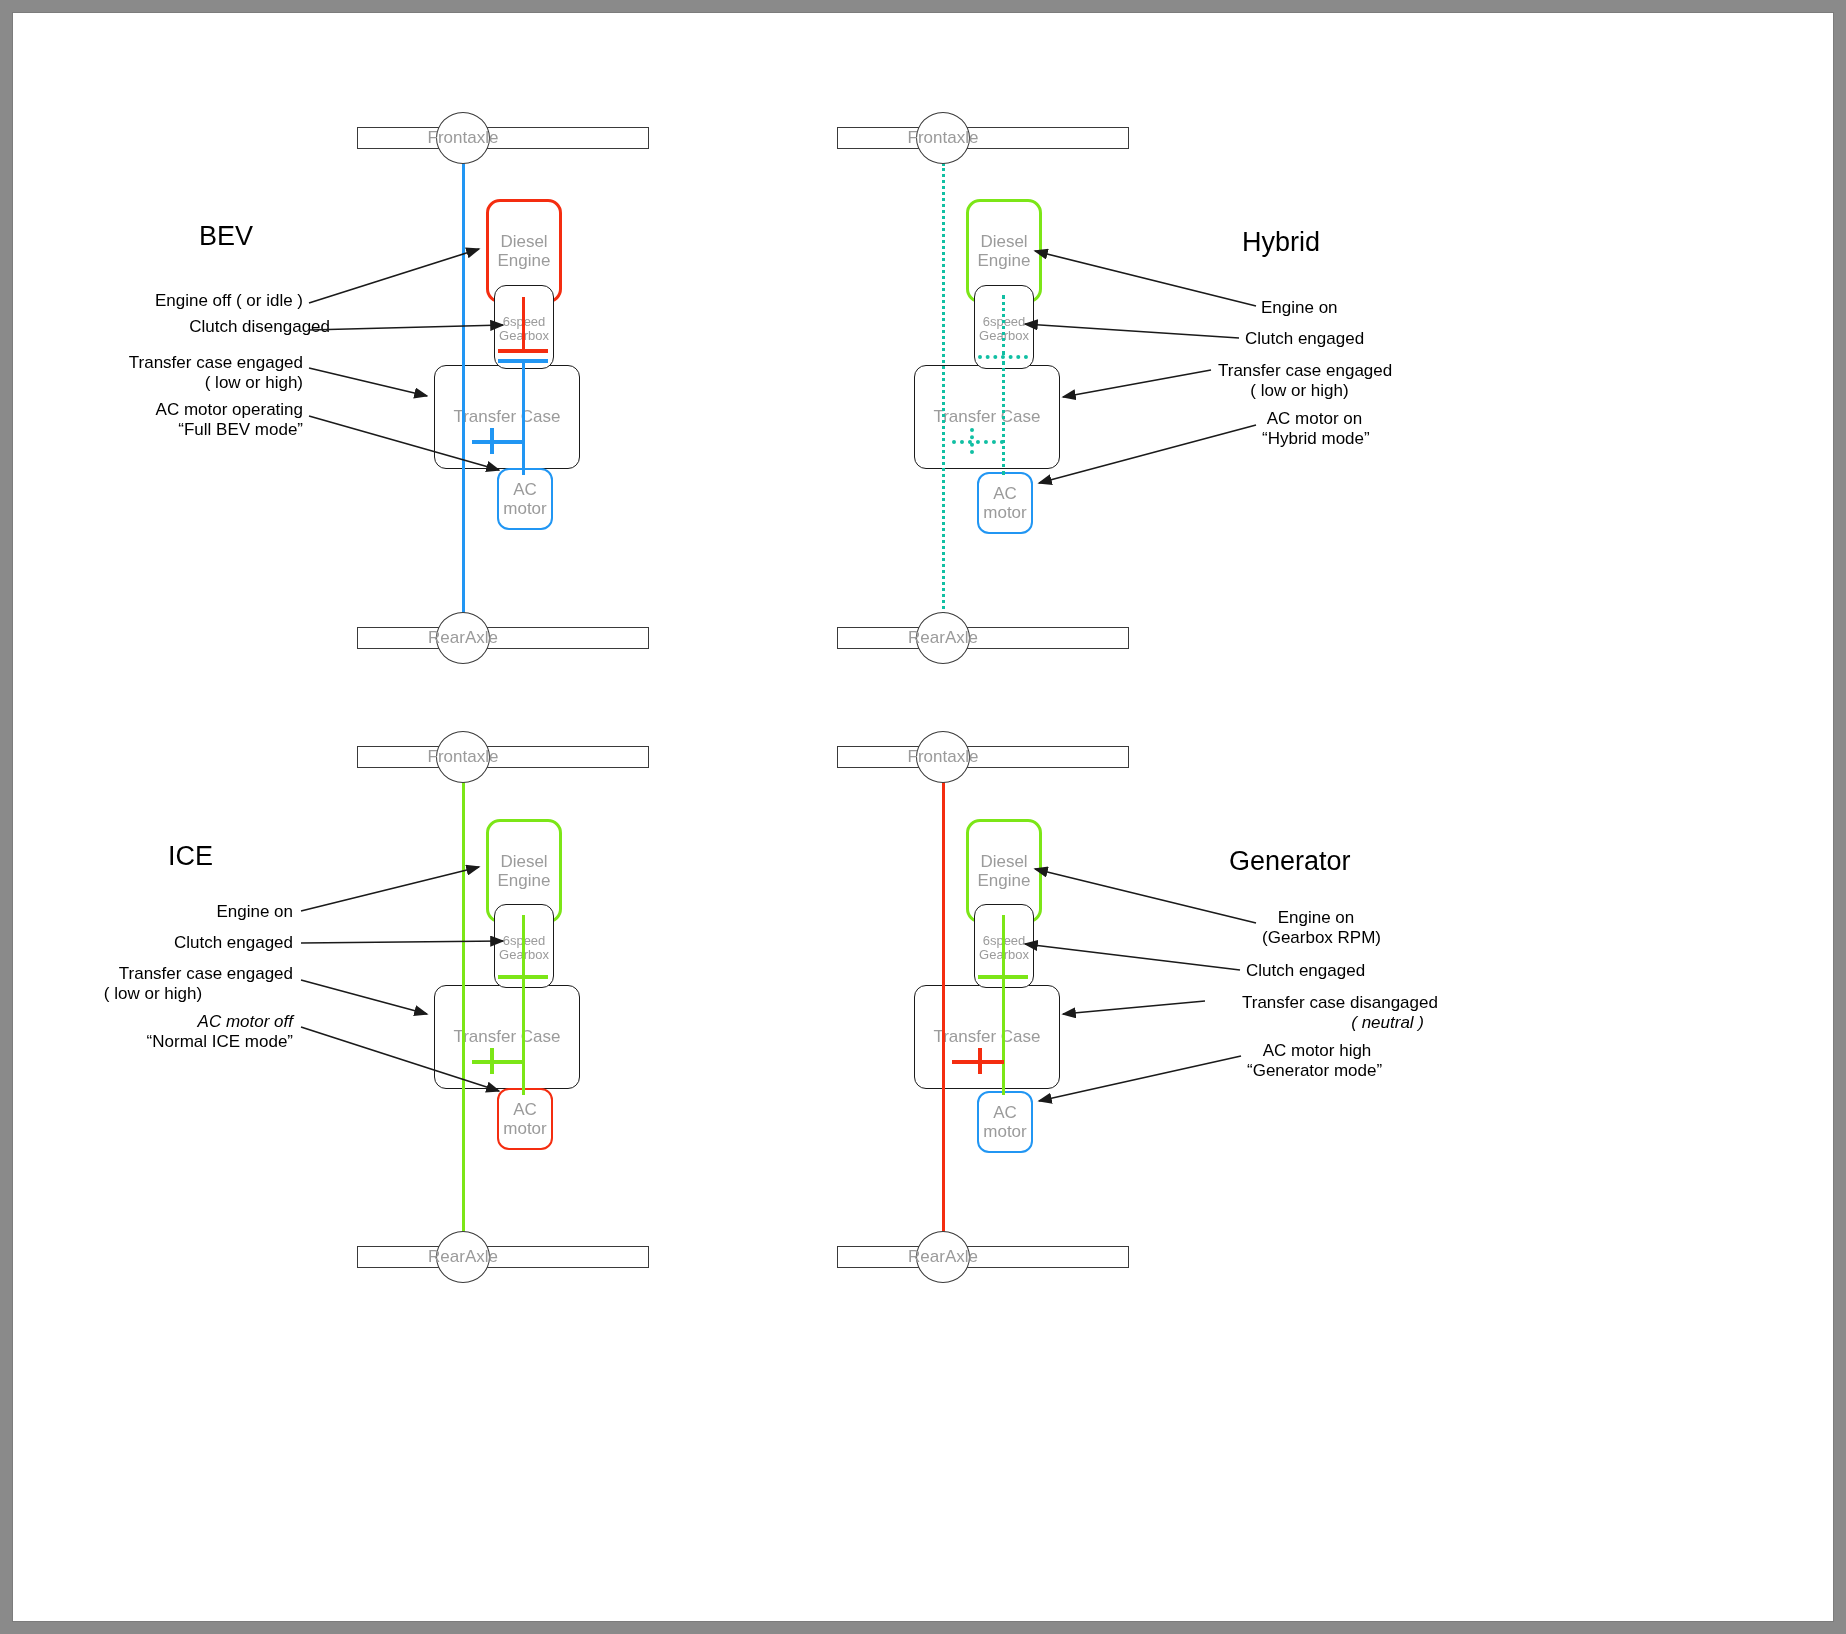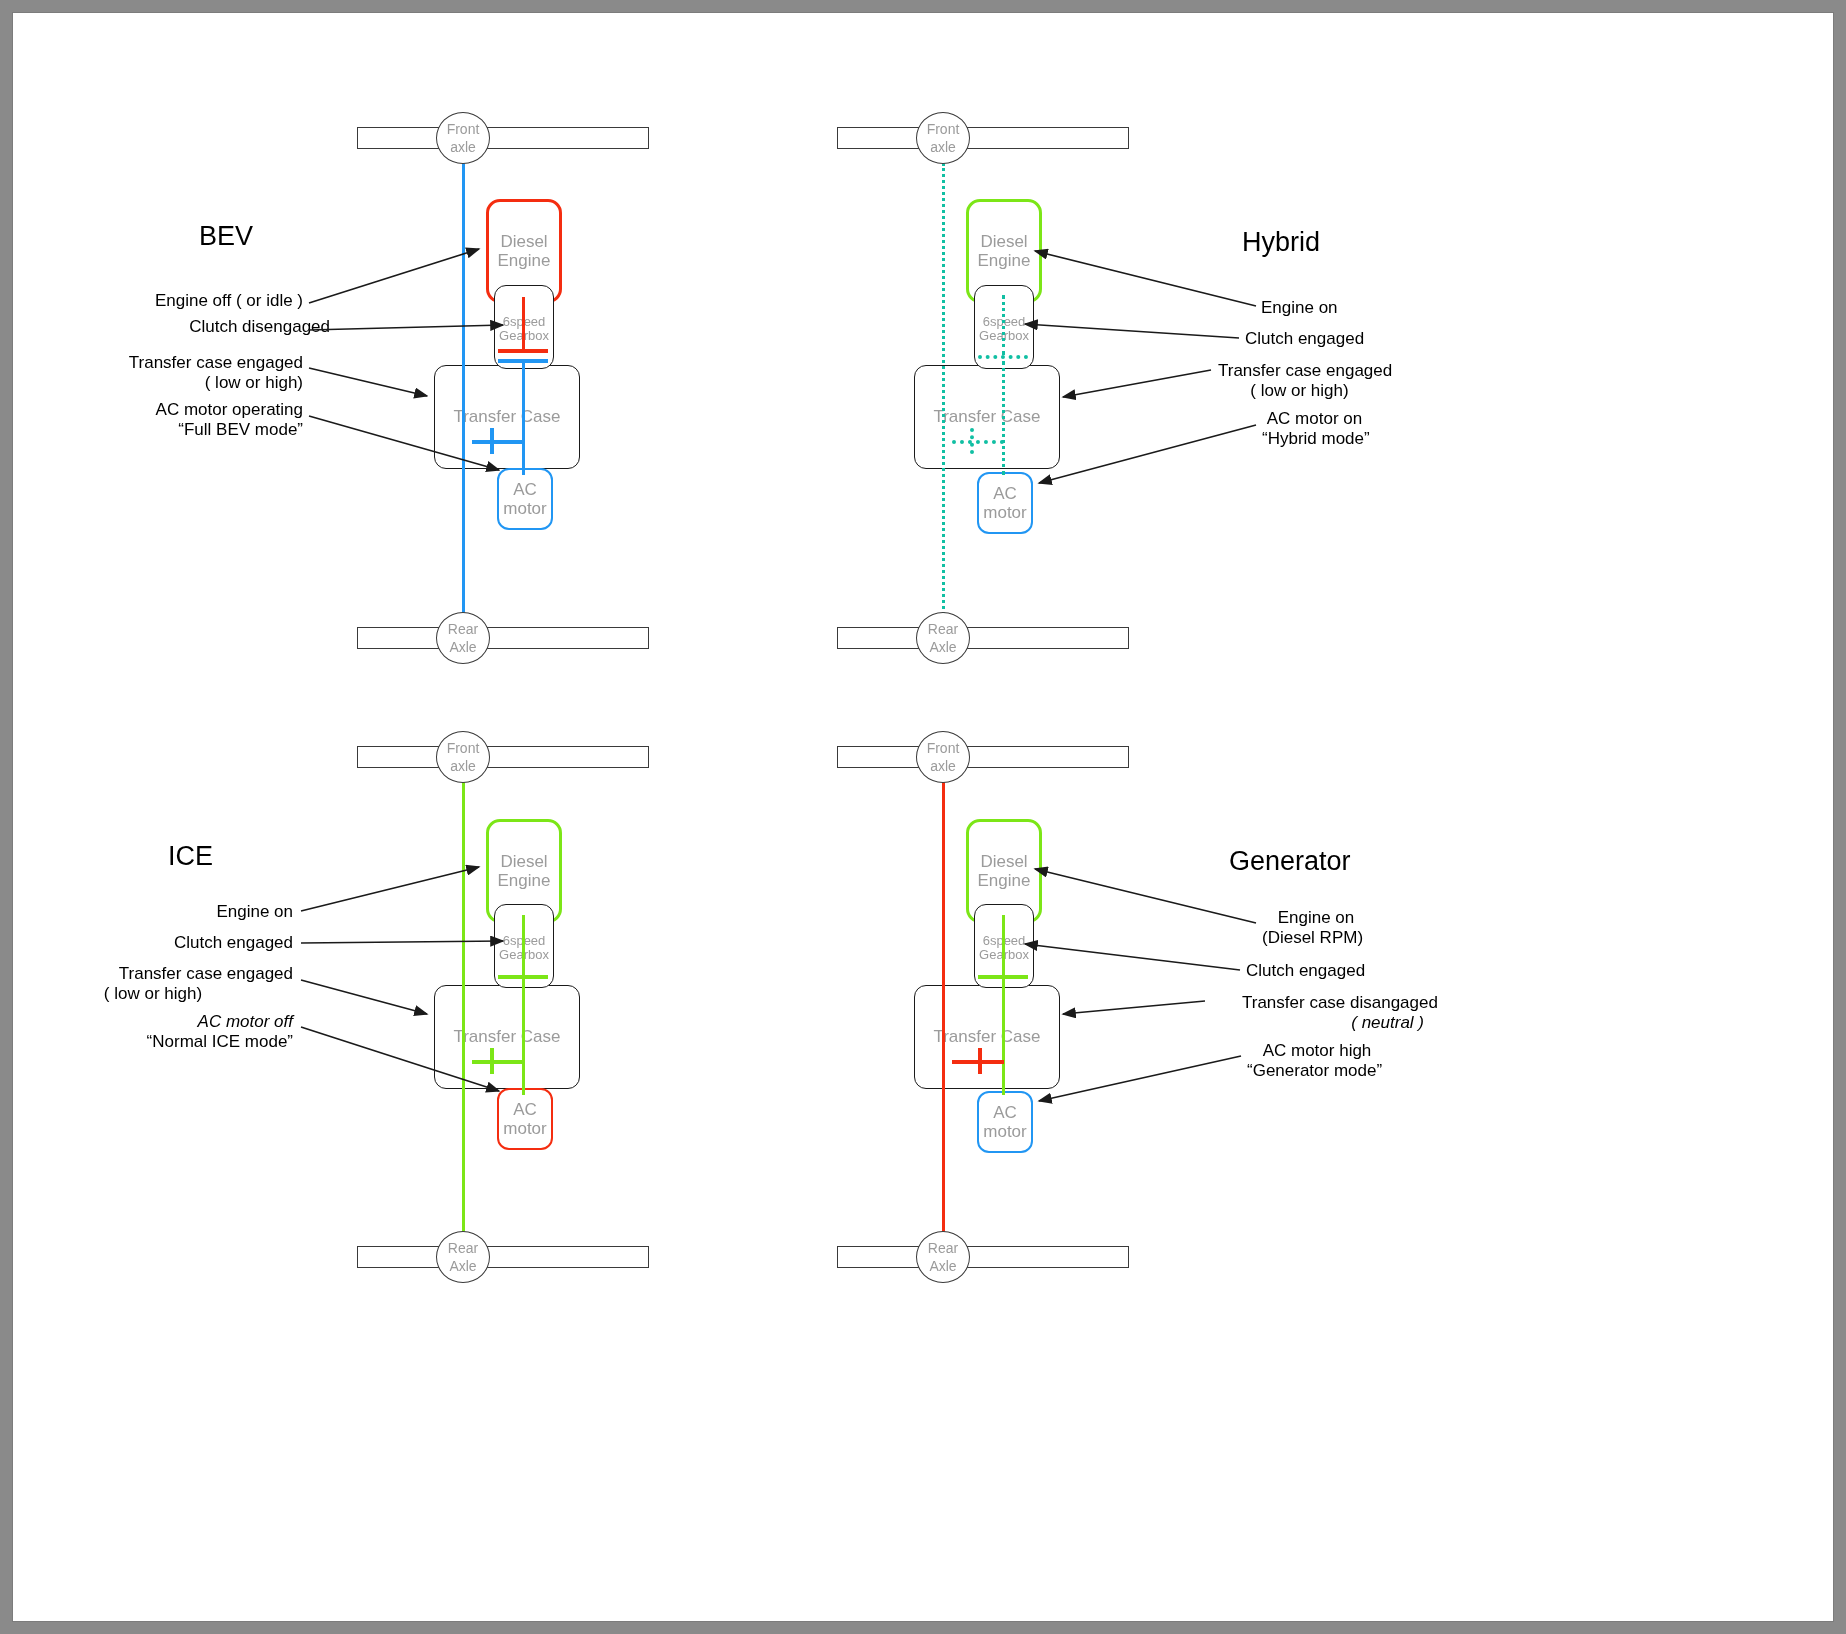--- a/index.html
+++ b/index.html
@@ -27,24 +27,24 @@
     background:#ffffff;
     box-sizing:border-box;
   }
   .axle-hub{
     position:absolute;
     width:54px;height:52px;
     border:1.6px solid #3a3a3a;
     border-radius:50%;
     background:#ffffff;
     box-sizing:border-box;
-    display:flex;flex-direction:column;
+    display:flex;
     align-items:center;justify-content:center;
     color:#9b9b9b;
-    font-size:14px;
+    font-size:17px;
     line-height:18px;
     z-index:6;
   }
 
   
   .box{
     position:absolute;
     background:#ffffff;
     box-sizing:border-box;
     display:flex;flex-direction:column;
@@ -328,21 +328,21 @@
     </div>
 
     <div class="axle-bar" style="left:824px;top:1233px;width:292px;"></div>
     <div class="axle-hub" style="left:903px;top:1218px;">
       <span>Rear</span>
       <span>Axle</span>
     </div>
 
     <div class="callout l" style="left:1249px;top:895px;width:330px;">
       <div style="text-align:center;width:108px;">Engine on</div>
-      <div>(Diesel RPM)</div>
+      <div>(Gearbox RPM)</div>
     </div>
     <div class="callout l" style="left:1233px;top:948px;width:330px;">
       <div>Clutch engaged</div>
     </div>
     <div class="callout l" style="left:1229px;top:980px;width:340px;">
       <div>Transfer case disangaged</div>
       <div style="text-align:right;width:182px;font-style:italic;">( neutral )</div>
     </div>
     <div class="callout l" style="left:1234px;top:1028px;width:330px;">
       <div style="text-align:center;width:140px;">AC motor high</div>

